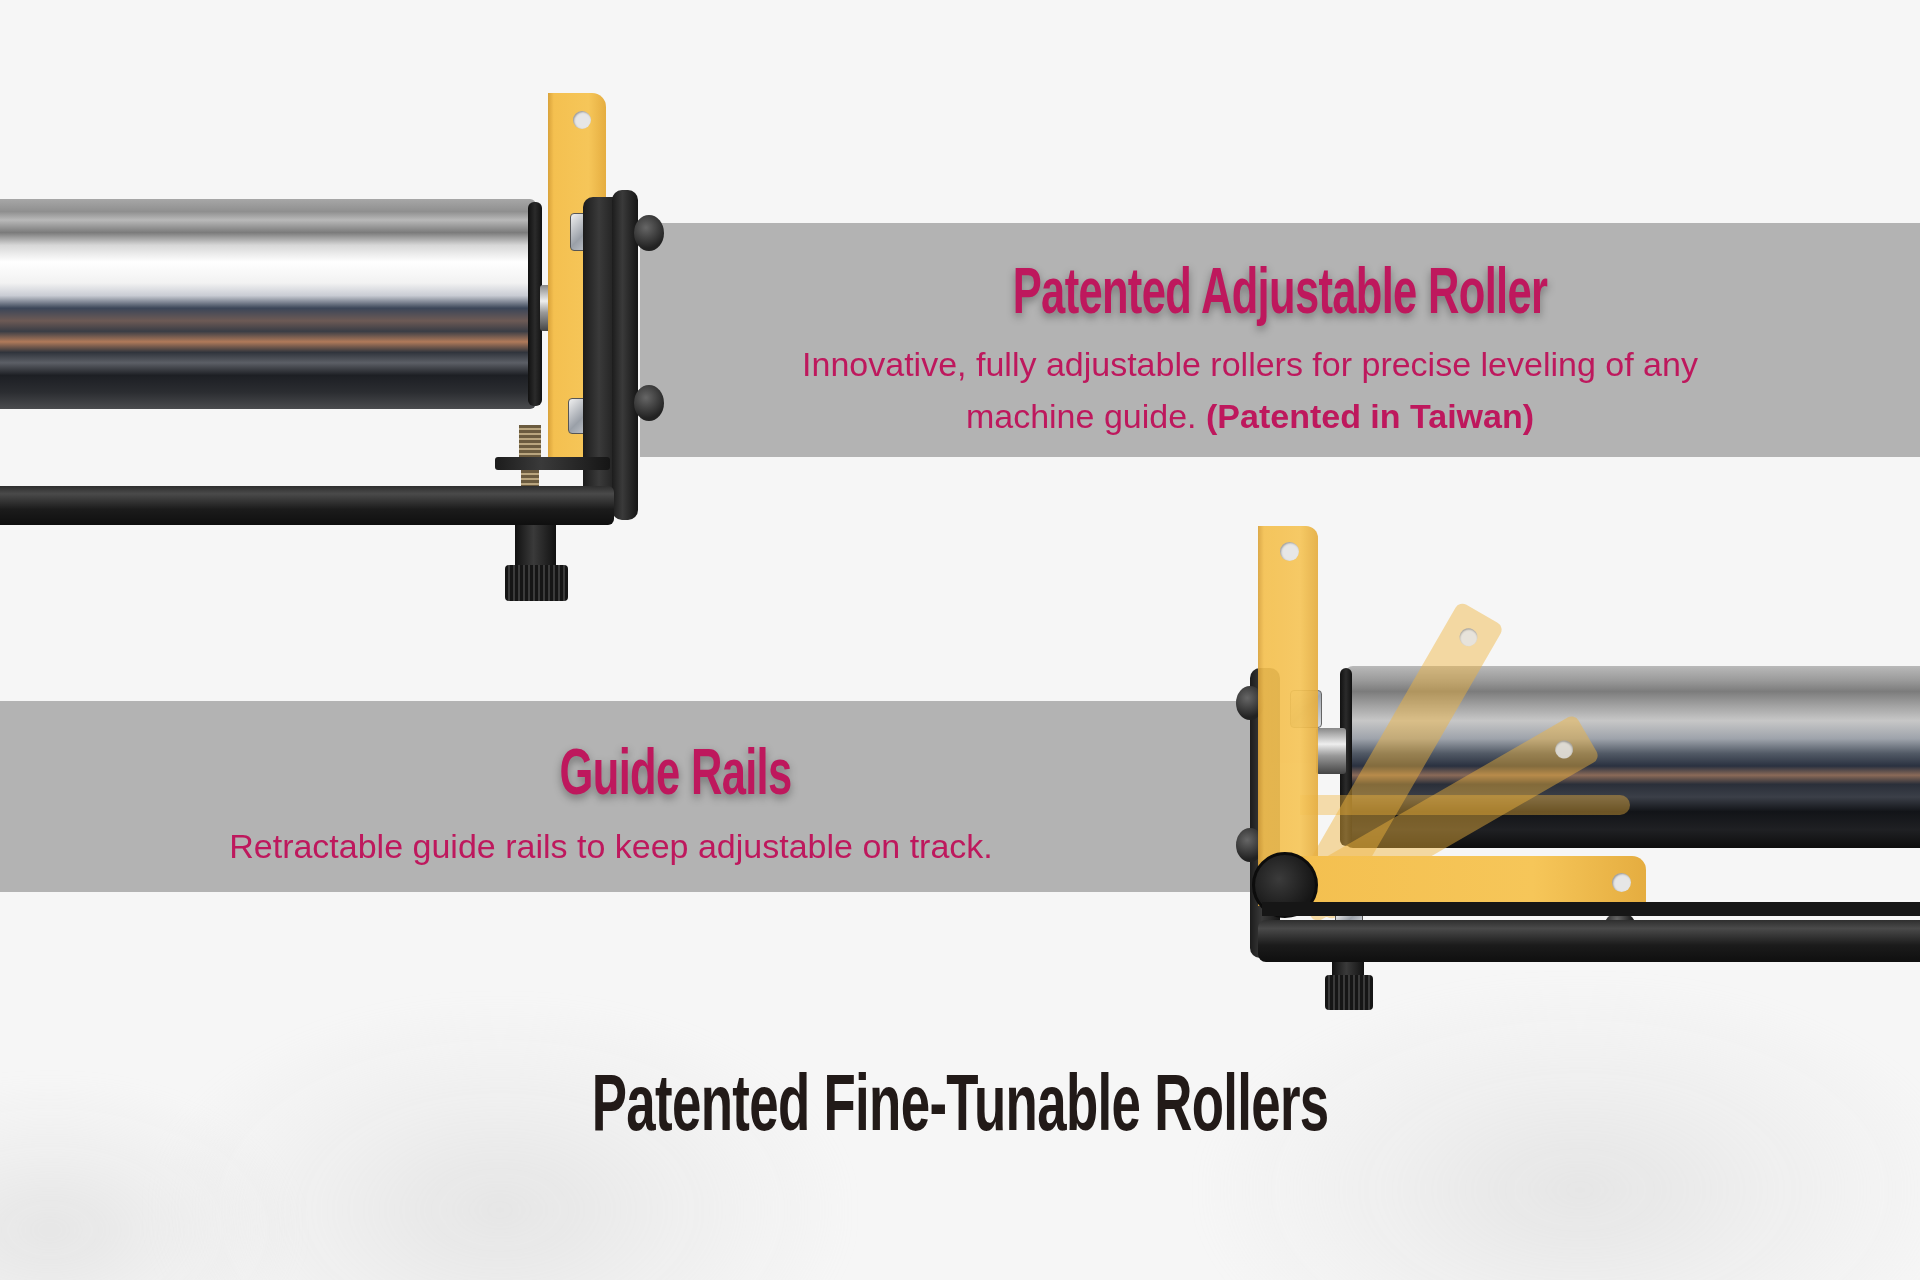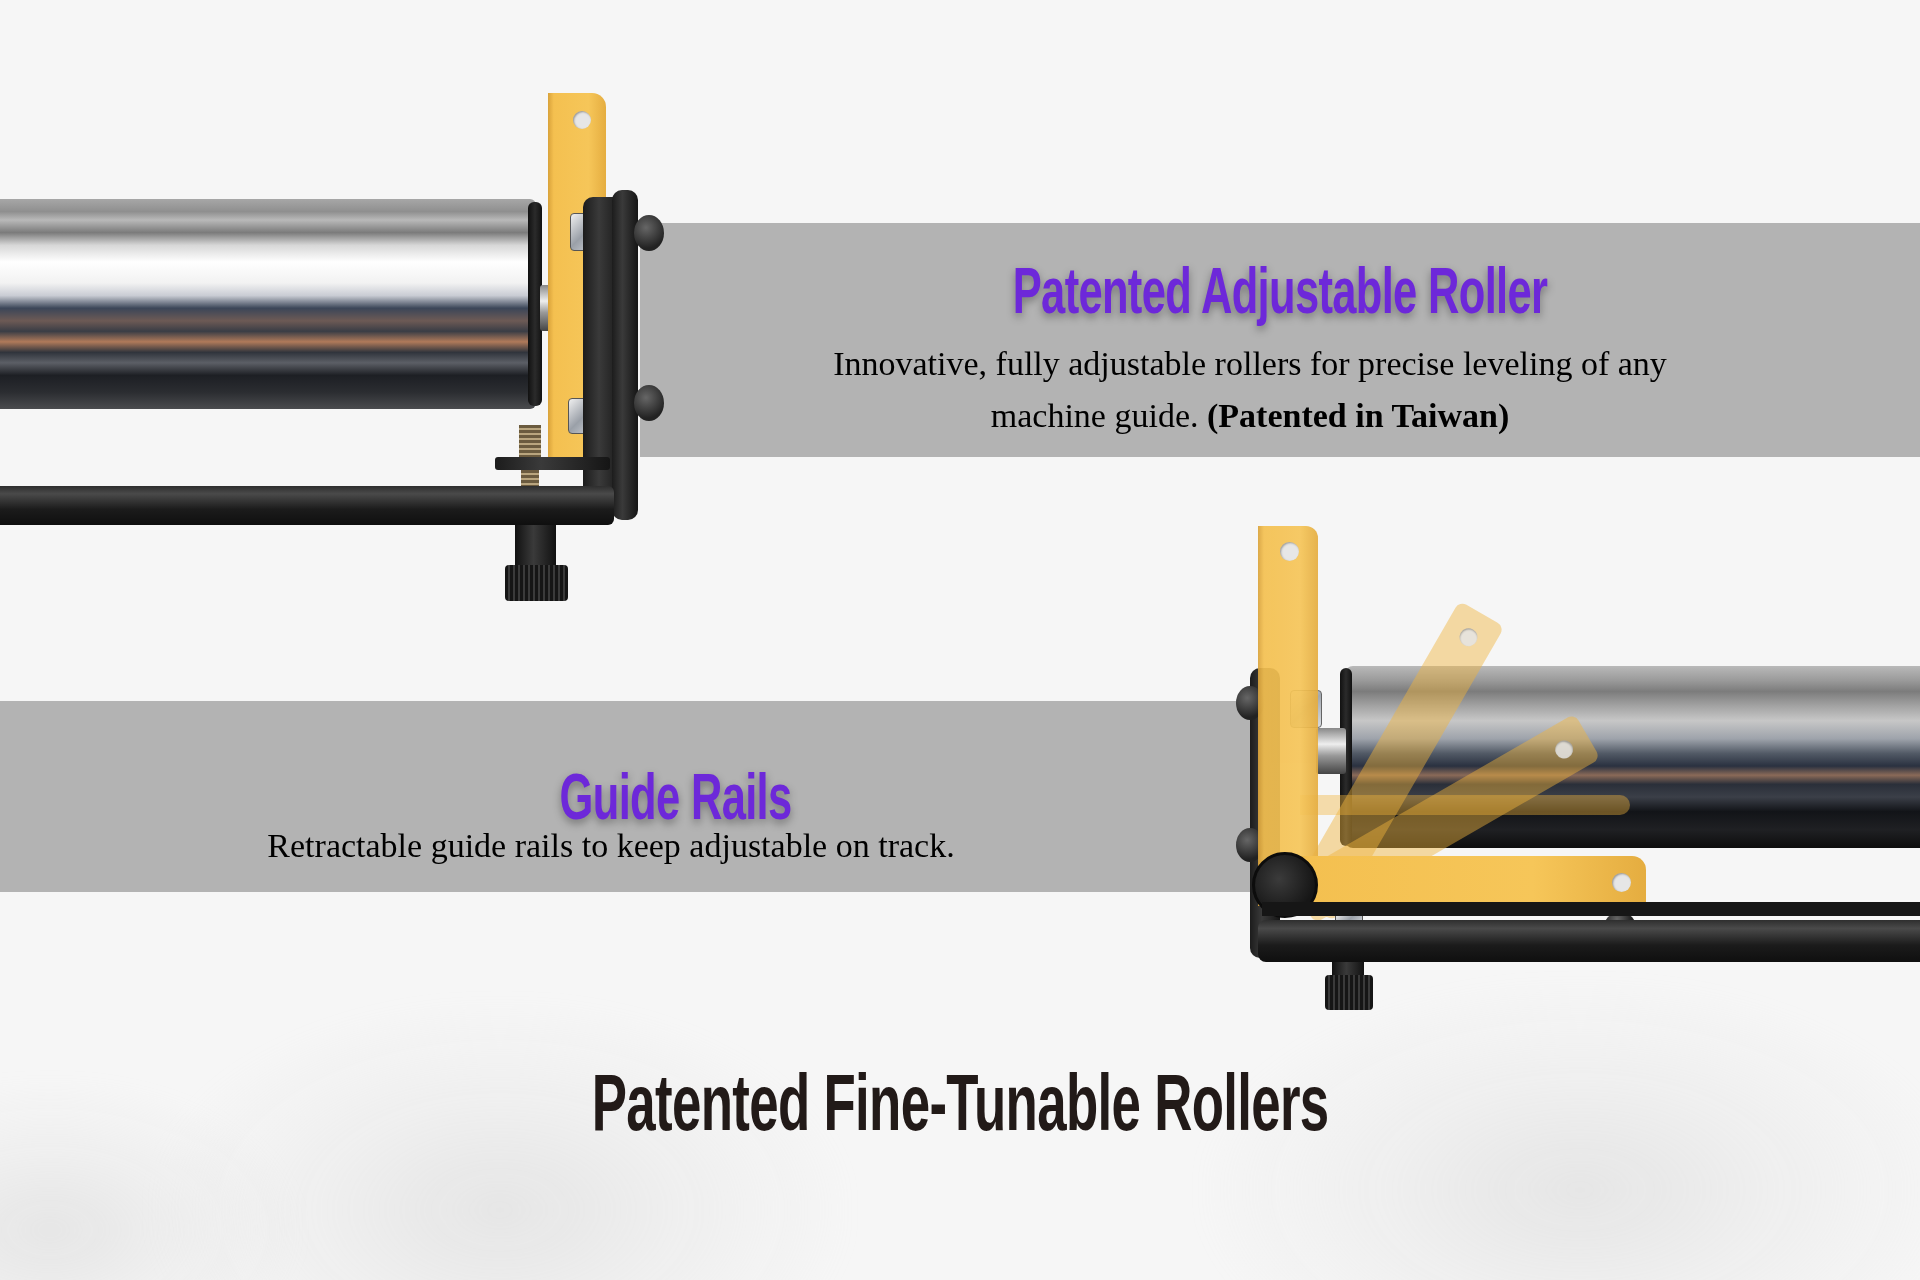--- a/index.html
+++ b/index.html
@@ -9,29 +9,29 @@
     font-family:"Liberation Sans", sans-serif;
   }
   .canvas { position:absolute; inset:0; overflow:hidden; }
   .wash {
     position:absolute; pointer-events:none;
     background: radial-gradient(ellipse at center, rgba(200,200,200,0.35) 0%, rgba(220,220,220,0.18) 45%, rgba(246,246,246,0) 72%);
     filter: blur(8px);
   }
   .band { position:absolute; background:#b3b3b3; }
   .band-title {
-    position:absolute; white-space:nowrap; color:#6d28d9;
+    position:absolute; white-space:nowrap; color:#be185d;
     font-family:"Liberation Sans", sans-serif; font-weight:700;
     letter-spacing:-1px;
     text-shadow: 0 4px 10px rgba(0,0,0,0.35);
     transform-origin:center center;
   }
   .band-body {
-    position:absolute; white-space:nowrap; color:#000000;
-    font-family:Liberation Serif, serif; font-weight:400;
+    position:absolute; white-space:nowrap; color:#be185d;
+    font-family:Liberation Sans, sans-serif; font-weight:400;
   }
   .band-body b { font-weight:700;text-align:right; }
   .main-title {
     position:absolute; left:0; width:1920px; text-align:center; white-space:nowrap;
     color:#221a18; font-family:"Liberation Sans", sans-serif; font-weight:700;
     font-size:80px; line-height:80px; letter-spacing:-1px;
   }
   .main-title span { display:inline-block; transform:scaleX(0.66); transform-origin:center; }
 
   
@@ -116,21 +116,21 @@
     <div class="part thread" style="left:521px;top:470px;width:18px;height:16px;"></div>
 
     <div class="part black-rail" style="left:0;top:486px;width:614px;height:39px;"></div>
 
     <div class="part stem" style="left:515px;top:525px;width:41px;height:42px;"></div>
     <div class="part knurl" style="left:505px;top:565px;width:63px;height:36px;"></div>
   </div>
 
   <div class="band" style="left:0;top:701px;width:1250px;height:191px;"></div>
 
-  <div class="band-title" style="left:0;width:1352px;top:762px;text-align:center;font-size:64px;line-height:70px;">
+  <div class="band-title" style="left:0;width:1352px;top:737px;text-align:center;font-size:64px;line-height:70px;">
     <span style="display:inline-block;transform:scaleX(0.68);">Guide Rails</span>
   </div>
 
   <div class="band-body" style="left:0;width:1222px;top:820px;text-align:center;font-size:34px;line-height:52px;">Retractable guide rails to keep adjustable on track.</div>
 
   <div>
 
     <div class="part dark-roller" style="left:1345px;top:666px;width:575px;height:182px;border-radius:8px 0 0 8px;"></div>
     <div class="part roller-cap" style="left:1340px;top:668px;width:12px;height:178px;"></div>
     <div class="part shaft" style="left:1316px;top:728px;width:30px;height:46px;"></div>

